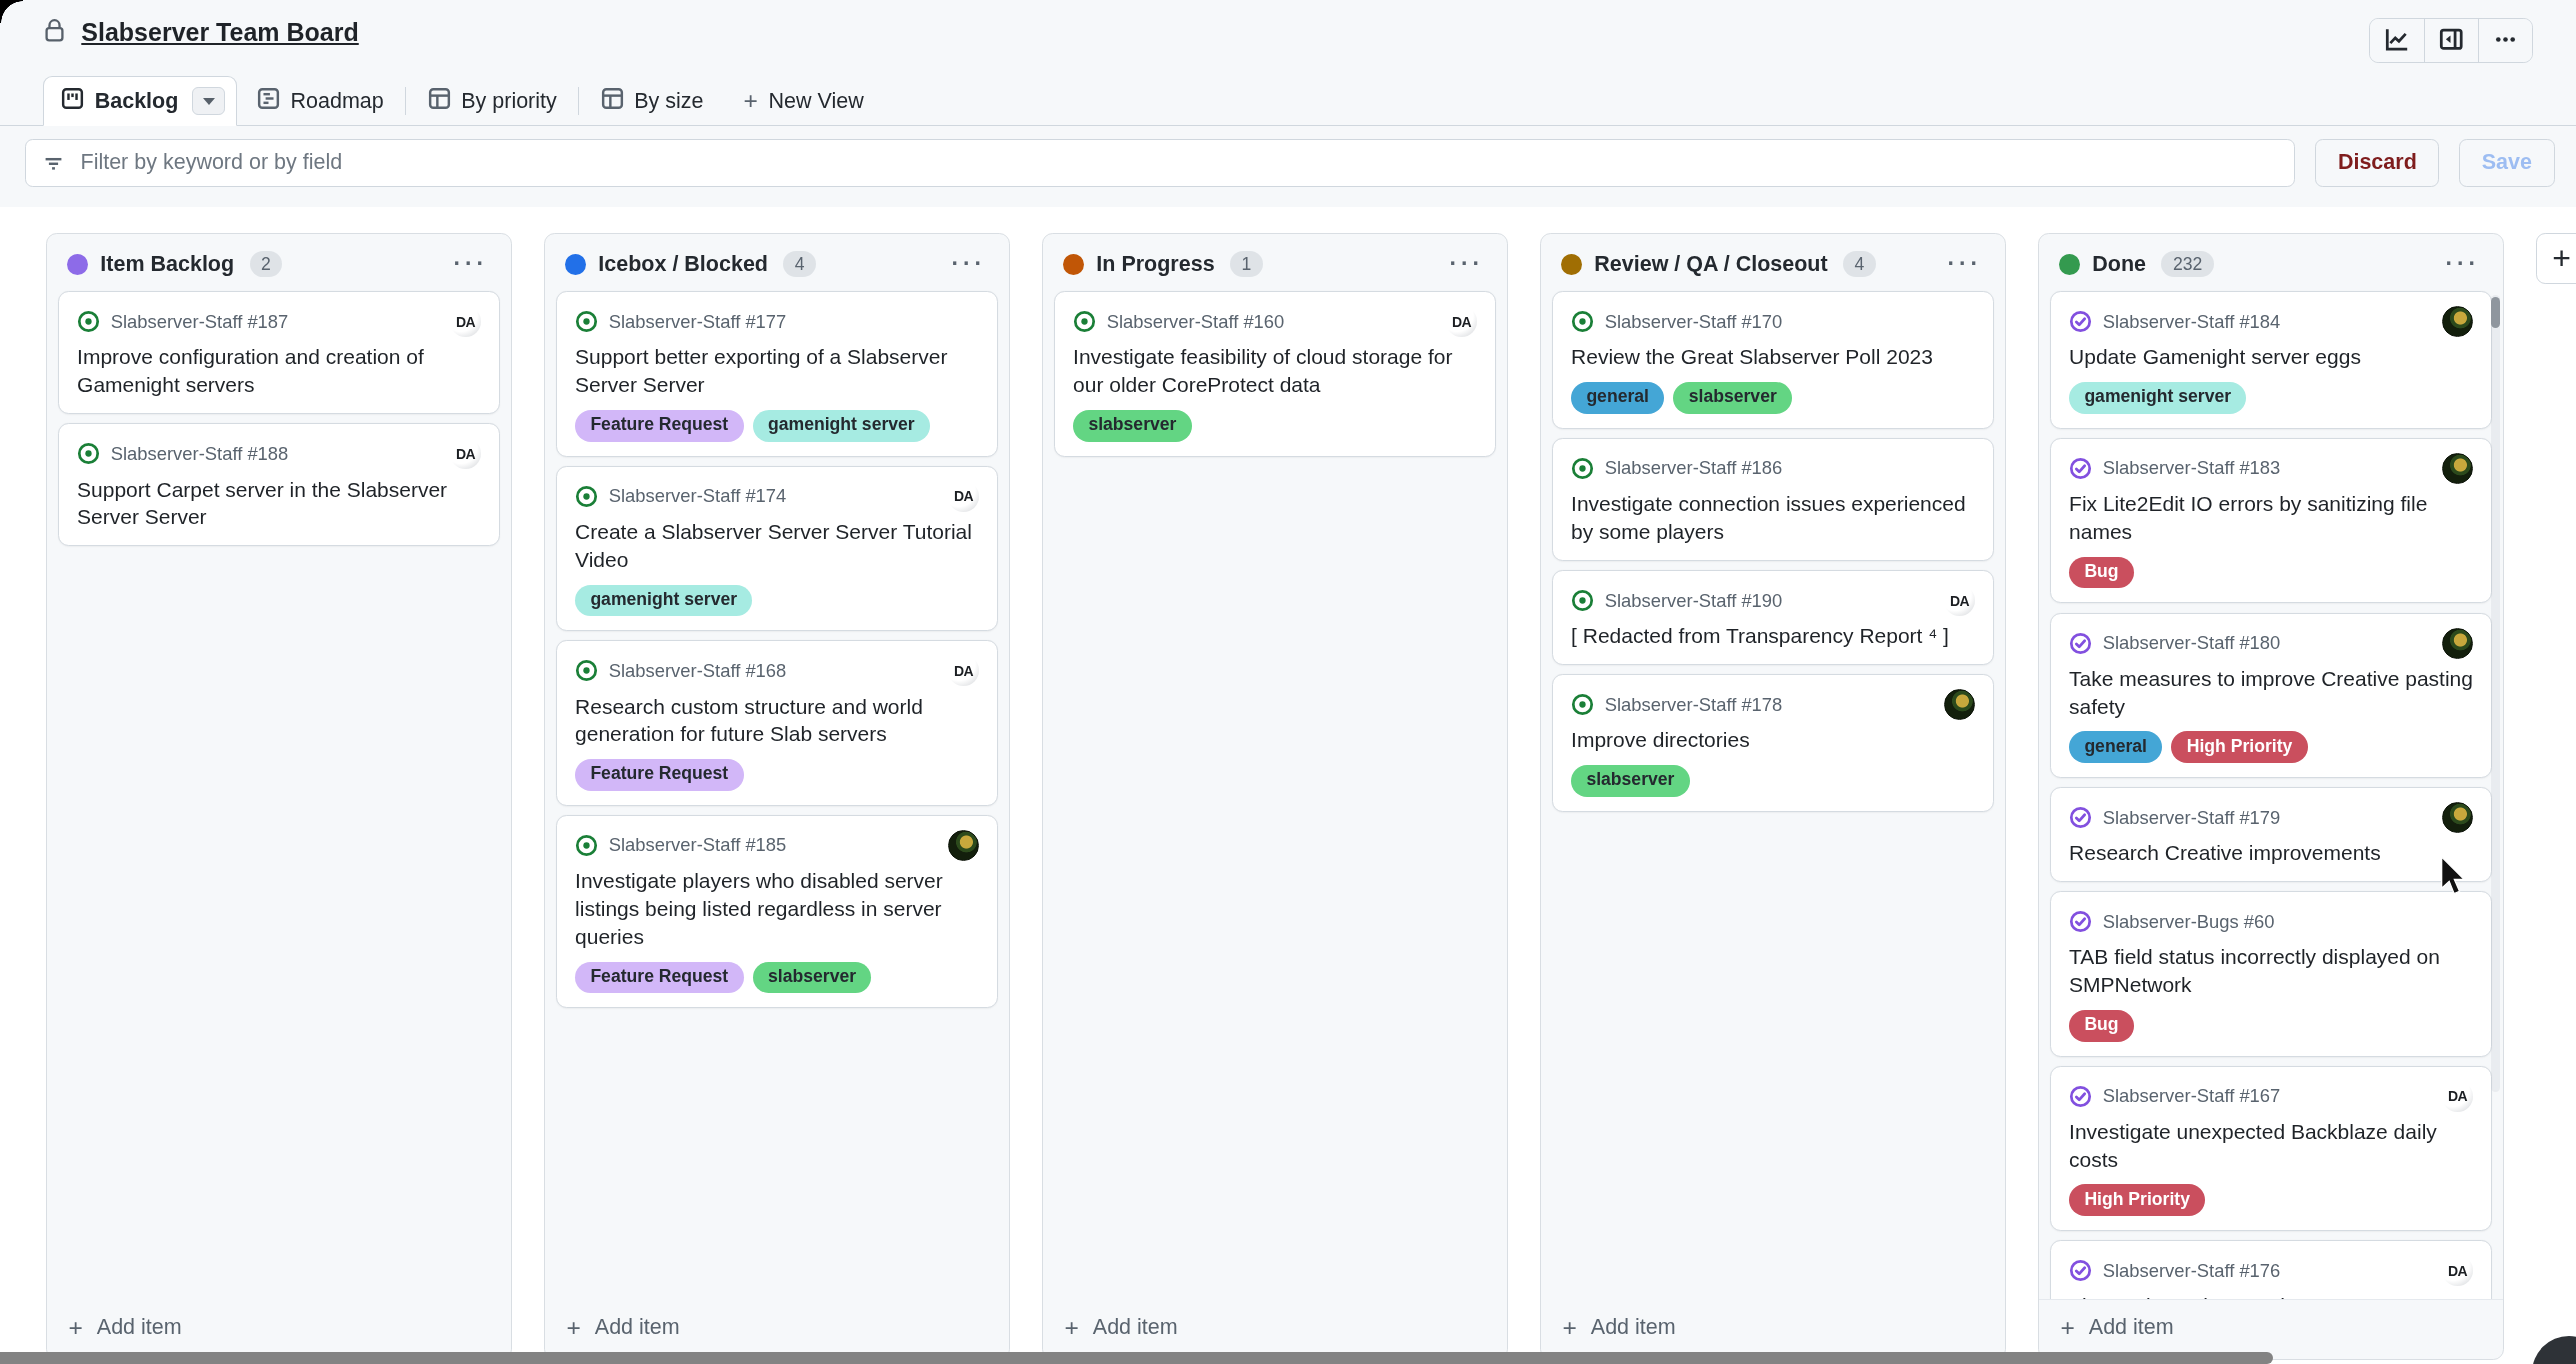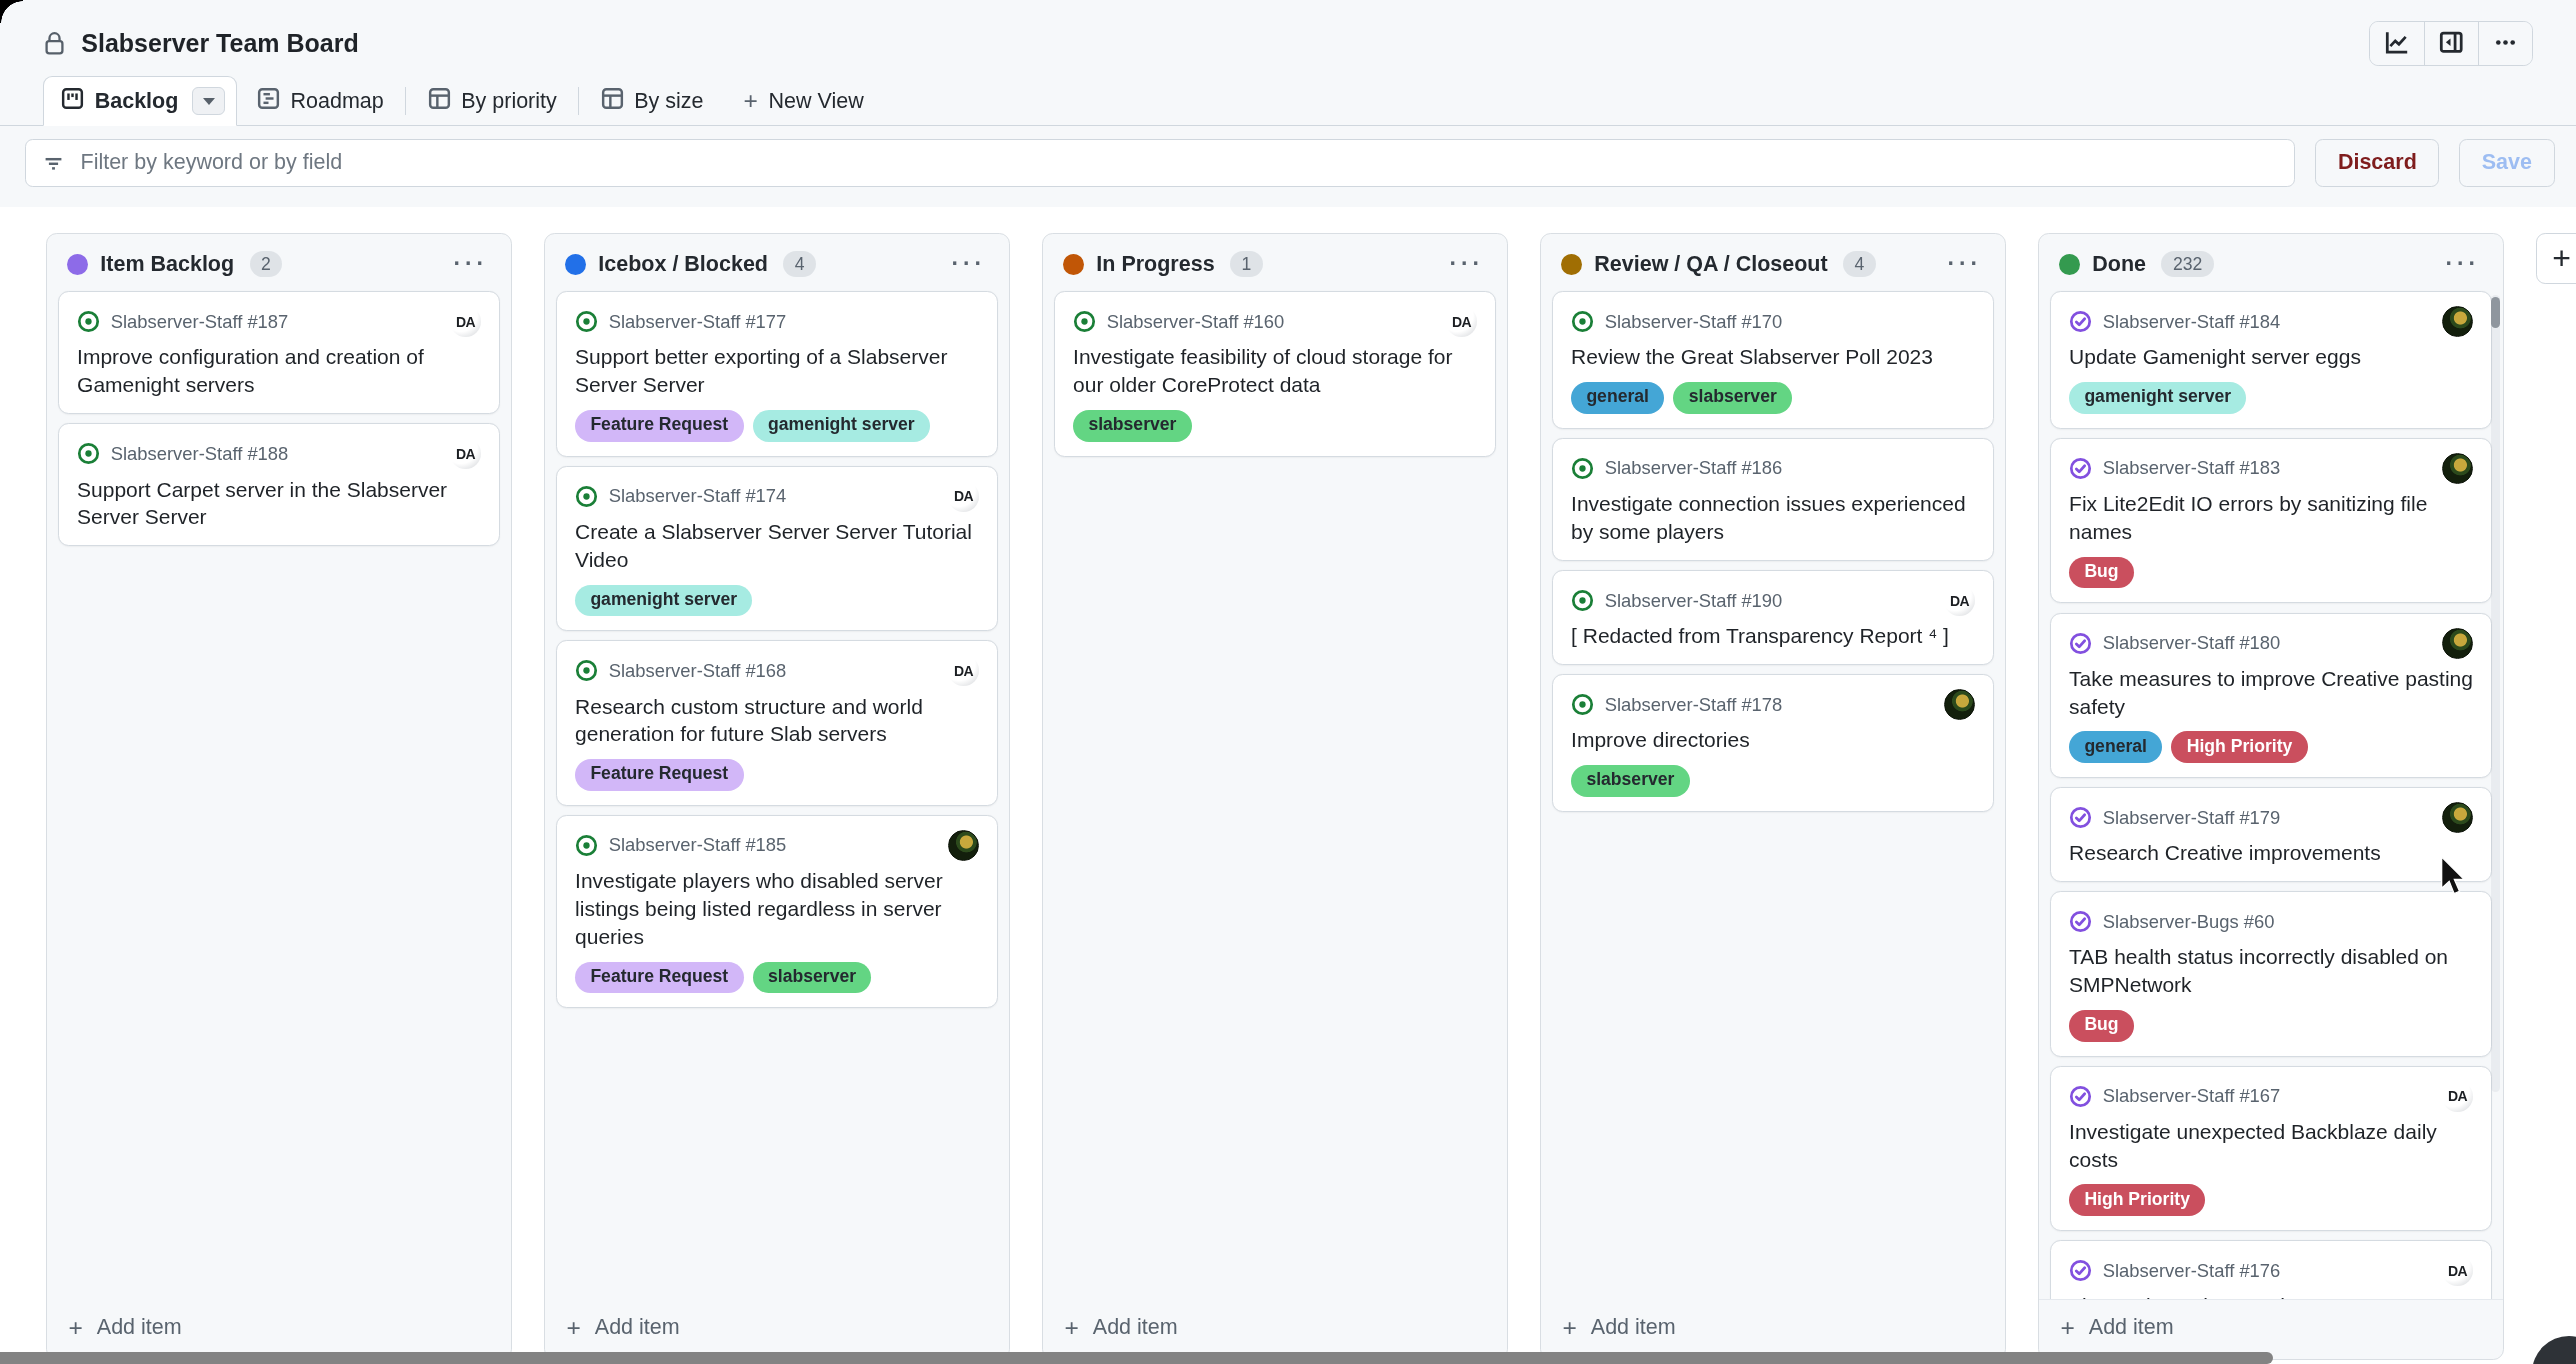--- a/index.html
+++ b/index.html
@@ -3,21 +3,21 @@
 <meta charset="utf-8">
 <style>
   html,body{margin:0;padding:0;}
   body{
     width:2576px;height:1365px;overflow:hidden;position:relative;
     background:#ffffff;font-family:"Liberation Sans",sans-serif;color:#1f2328;
     -webkit-font-smoothing:antialiased;
   }
   
   .app-header{background:#f6f8fa;padding-top:18.4px;}
-  .title-row{display:flex;align-items:center;gap:15.3px;padding:0 43px;height:51px;}
+  .title-row{display:flex;align-items:flex-start;gap:15.3px;padding:0 43px;height:51px;text-decoration:underline;}
   .lock-ic{flex:0 0 auto;display:flex;}
   .page-title{font-size:25px;font-weight:700;color:#1f2328;margin:0;}
   .hdr-actions{margin-left:auto;display:flex;border:0.8px solid #d0d7de;border-radius:9.2px;overflow:hidden;}
   .hdr-btn{width:54px;height:43px;display:flex;align-items:center;justify-content:center;background:#f6f8fa;border:none;cursor:pointer;padding:0;}
   .hdr-btn + .hdr-btn{border-left:0.8px solid #d0d7de;}
   
   .tabs{display:flex;align-items:flex-end;padding:10.7px 43px 0 43px;border-bottom:0.8px solid #d0d7de;height:57px;box-sizing:border-box;}
   .tab{display:flex;align-items:center;gap:10.7px;font-size:21.5px;color:#24292f;padding:0 20px;height:48px;cursor:pointer;}
   .tab.selected{background:#ffffff;border:0.8px solid #d0d7de;border-bottom:0.8px solid #ffffff;border-radius:9.2px 9.2px 0 0;margin-bottom:-0.8px;font-weight:600;padding:0 10.7px 0 17px;}
   .caret-box{width:31px;height:26px;border:0.8px solid #d0d7de;border-radius:6.1px;background:#eff1f4;display:flex;align-items:center;justify-content:center;margin-left:3.1px;}
@@ -458,21 +458,21 @@
           <article class="card">
             <div class="card-head">
               <span style="display: flex;">
                 <svg width="23" height="23" viewBox="0 0 16 16">
                   <circle cx="8" cy="8" r="6.4" fill="none" stroke="#8250df" stroke-width="1.9"></circle>
                   <path d="M5.1 8.3l2 2 3.8-4.2" fill="none" stroke="#8250df" stroke-width="1.9" stroke-linecap="round" stroke-linejoin="round"></path>
                 </svg>
               </span>
               <span class="card-ref">Slabserver-Bugs #60</span>
             </div>
-            <div class="card-title">TAB health status incorrectly disabled on SMPNetwork</div>
+            <div class="card-title">TAB field status incorrectly displayed on SMPNetwork</div>
             <div class="label-row">
               <span class="issue-label" style="background: rgb(202, 79, 94); color: rgb(255, 255, 255);">Bug</span>
             </div>
           </article>
           <article class="card">
             <div class="card-head">
               <span style="display: flex;">
                 <svg width="23" height="23" viewBox="0 0 16 16">
                   <circle cx="8" cy="8" r="6.4" fill="none" stroke="#8250df" stroke-width="1.9"></circle>
                   <path d="M5.1 8.3l2 2 3.8-4.2" fill="none" stroke="#8250df" stroke-width="1.9" stroke-linecap="round" stroke-linejoin="round"></path>

